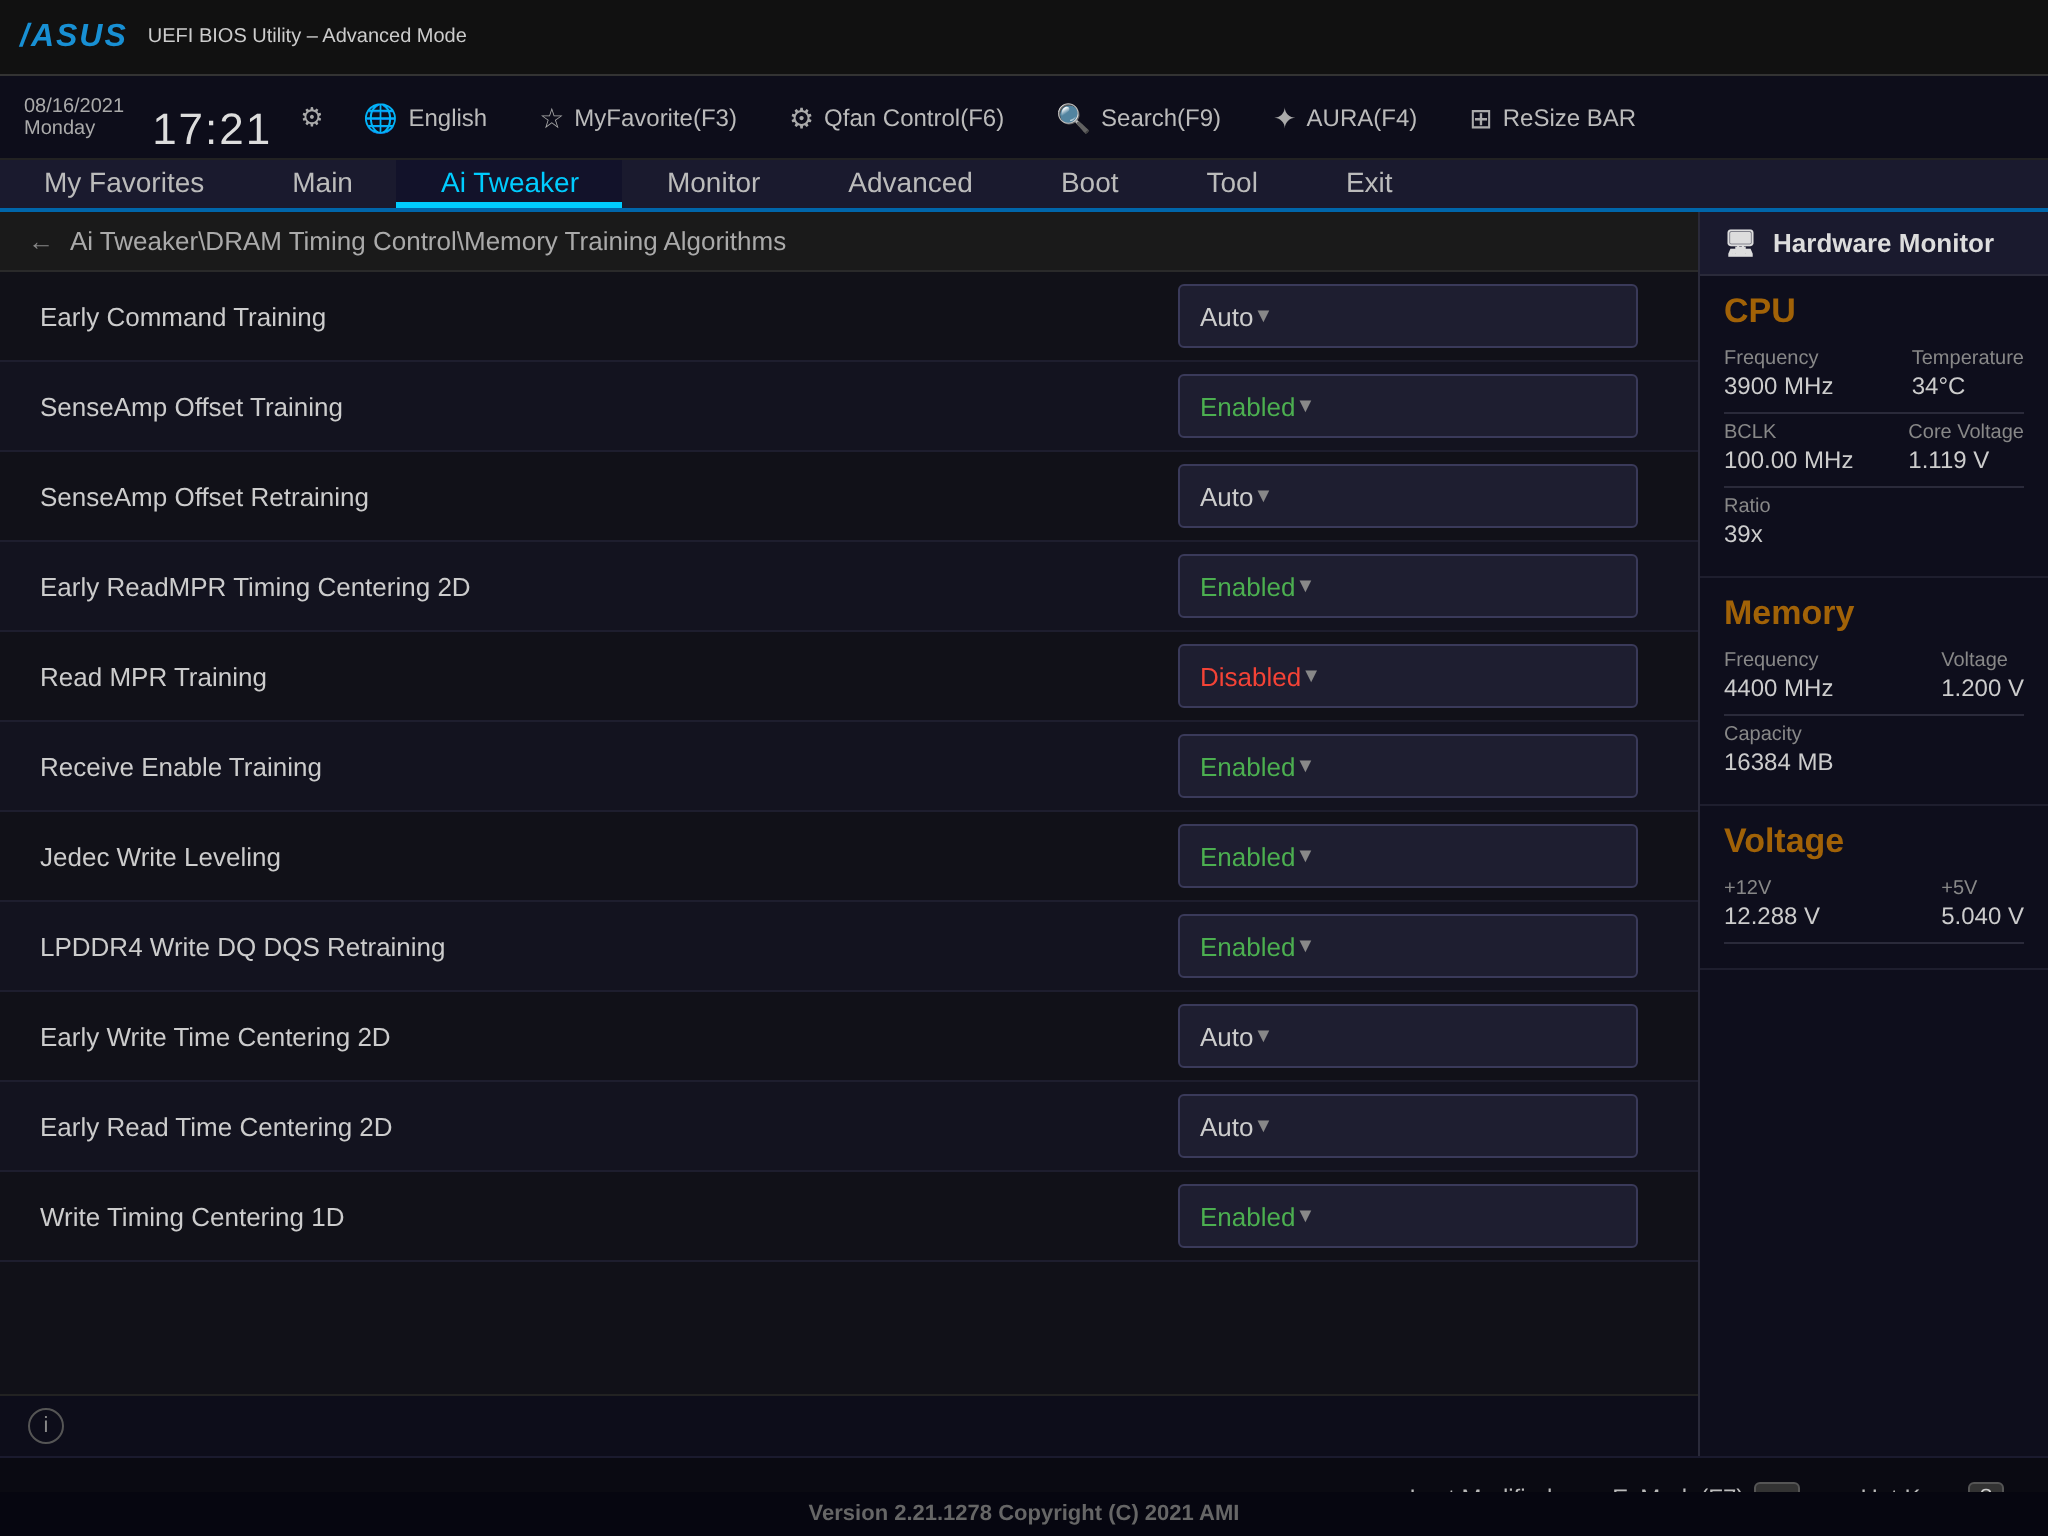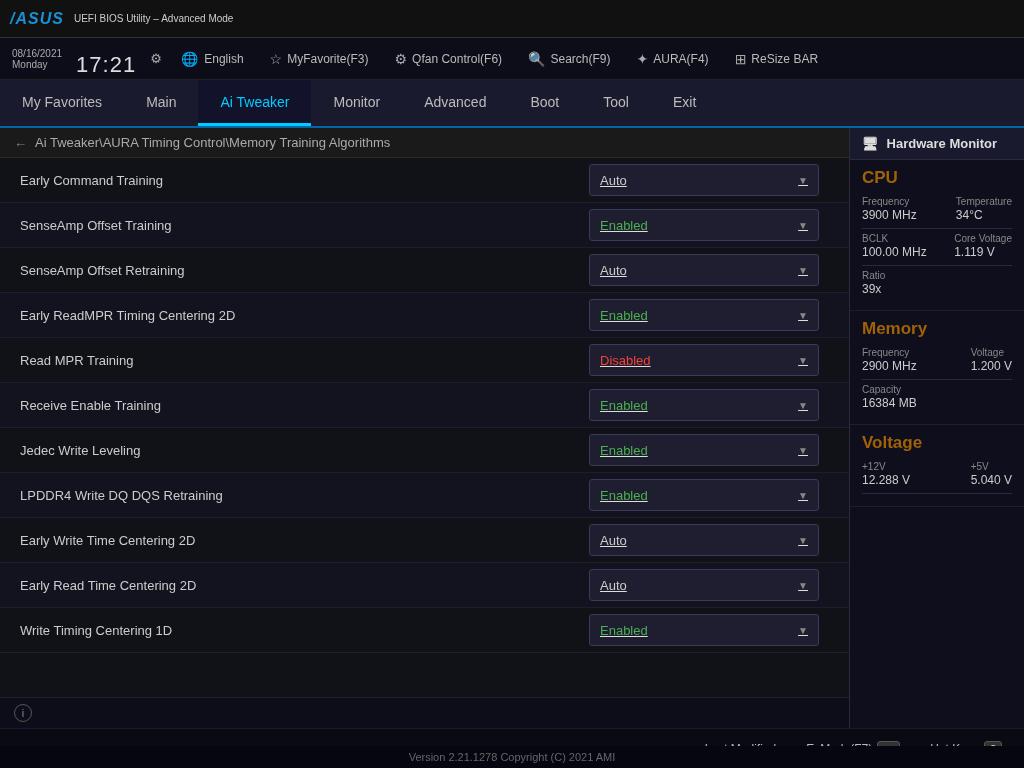--- a/index.html
+++ b/index.html
@@ -119,21 +119,21 @@
     .toolbar-icon {
       font-size: 14px;
       color: #aaa;
     }
 
     
     .nav-bar {
       background: #1a1a2e;
       display: flex;
       align-items: stretch;
-      height: 48px;
+      height: 26px;
       border-bottom: 2px solid #0066aa;
     }
 
     .nav-item {
       padding: 0 22px;
       display: flex;
       align-items: center;
       font-size: 14px;
       color: #bbb;
       cursor: pointer;
@@ -210,23 +210,22 @@
       background: #1e1e30;
       border: 1px solid #3a3a5a;
       color: #ddd;
       padding: 5px 10px;
       font-size: 13px;
       border-radius: 3px;
       cursor: pointer;
       width: 230px;
       display: flex;
       align-items: center;
-      justify-content: space-between;
+      justify-content: flex-start;
       height: 32px;
-      text-decoration: underline;
     }
 
     .dropdown-arrow {
       color: #888;
       font-size: 10px;
     }
 
     
     .right-panel {
       width: 175px;
@@ -340,20 +339,21 @@
       left: 0;
       right: 0;
       background: #060610;
       height: 22px;
       display: flex;
       align-items: center;
       justify-content: center;
       font-size: 11px;
       color: #666;
       z-index: 10;
+      font-weight: bold;
     }
 
     .status-bar {
       background: #0a0a12;
       height: 40px;
       display: flex;
       align-items: center;
       justify-content: flex-end;
       padding: 0 14px;
       gap: 14px;
@@ -419,21 +419,21 @@
     <div class="nav-item">Tool</div>
     <div class="nav-item">Exit</div>
   </div>
 
   <div class="body-layout">
 
     <div style="flex:1; display:flex; flex-direction:column; overflow:hidden;">
 
       <div class="breadcrumb-bar">
         <span class="breadcrumb-arrow">←</span>
-        <span>Ai Tweaker\AURA Timing Control\Memory Training Algorithms</span>
+        <span>Ai Tweaker\DRAM Timing Control\Memory Training Algorithms</span>
       </div>
 
       <div class="main-panel">
 
         <div class="setting-row">
           <span class="setting-label">Early Command Training</span>
           <div class="setting-control">
             <div class="dropdown">
               <span class="auto-value">Auto</span>
               <span class="dropdown-arrow">▼</span>
@@ -586,21 +586,21 @@
             <span class="hw-value">39x</span>
           </div>
         </div>
       </div>
 
       <div class="hw-section">
         <div class="hw-section-title">Memory</div>
         <div class="hw-row">
           <div class="hw-col">
             <span class="hw-label">Frequency</span>
-            <span class="hw-value">2900 MHz</span>
+            <span class="hw-value">4400 MHz</span>
           </div>
           <div class="hw-col">
             <span class="hw-label">Voltage</span>
             <span class="hw-value">1.200 V</span>
           </div>
         </div>
         <div class="hw-divider"></div>
         <div class="hw-row">
           <div class="hw-col">
             <span class="hw-label">Capacity</span>

